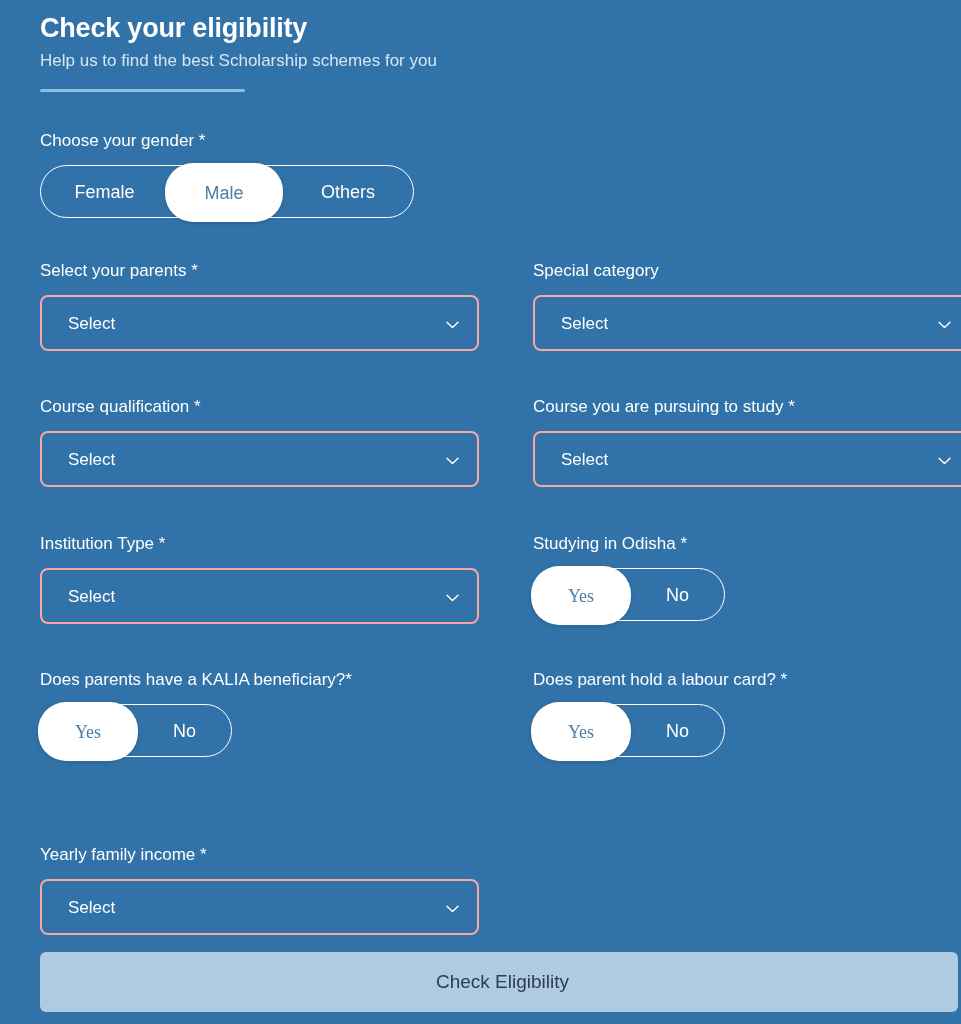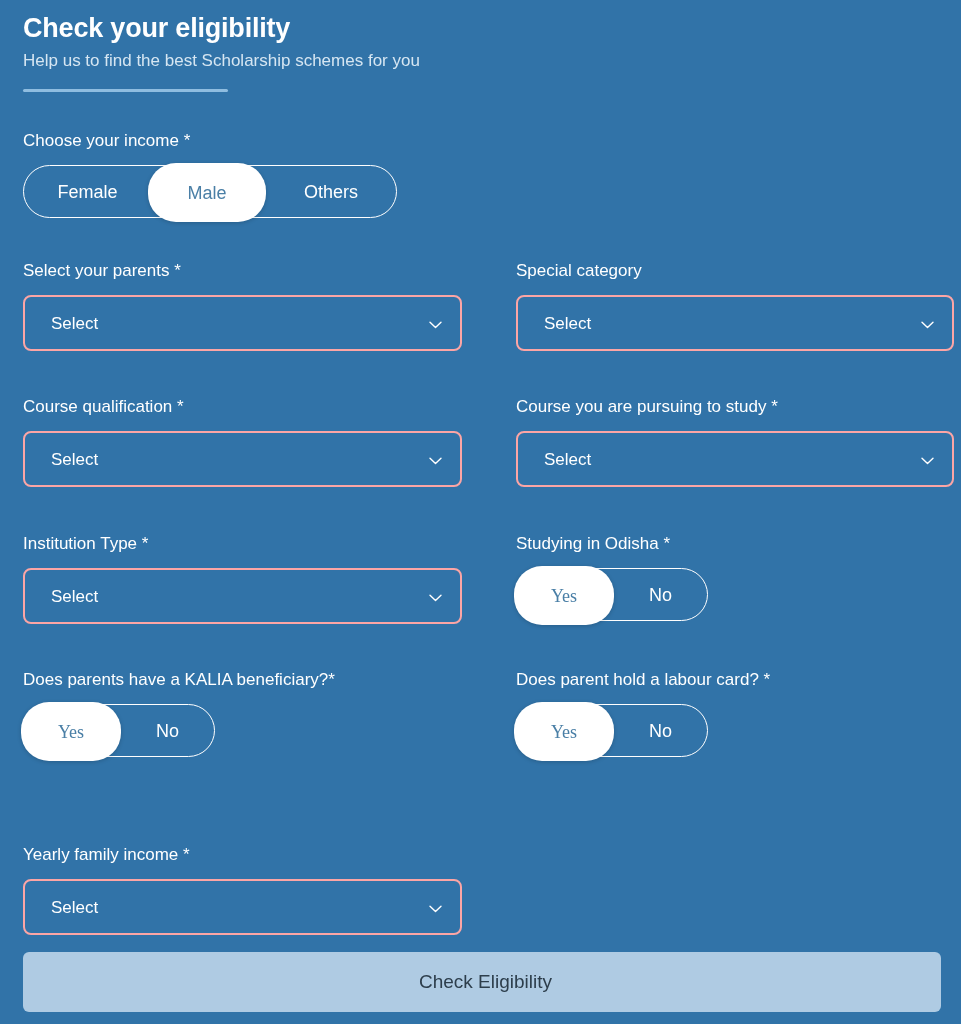--- a/index.html
+++ b/index.html
@@ -12,21 +12,21 @@
     background: #3173a8;
     font-family: "Liberation Sans", sans-serif;
     overflow: hidden;
     position: relative;
     color: #ffffff;
     -webkit-font-smoothing: antialiased;
   }
 
   .page {
     position: absolute;
-    left: 0; top: 0;
+    left: 17px; top: 0;
     width: 924px;
     height: 1024px;
   }
 
   
   .header {
     position: absolute;
     left: 23px;
     top: 10px;
     width: 900px;
@@ -209,21 +209,21 @@
 
 <div class="page">
 
   <div class="header">
     <h1 class="header-title">Check your eligibility</h1>
     <p class="header-sub">Help us to find the best Scholarship schemes for you</p>
     <div class="header-rule"></div>
   </div>
 
   <div class="field col-left" style="top:130px;">
-    <span class="label">Choose your income *</span>
+    <span class="label">Choose your gender *</span>
     <div class="toggle-group gender-group">
       <div class="toggle-opt opt-female">Female</div>
       <div class="toggle-opt opt-male selected">Male</div>
       <div class="toggle-opt opt-others">Others</div>
     </div>
   </div>
 
   <div class="field col-left" style="top:260px;">
     <span class="label">Select your parents *</span>
     <div class="select-box">

